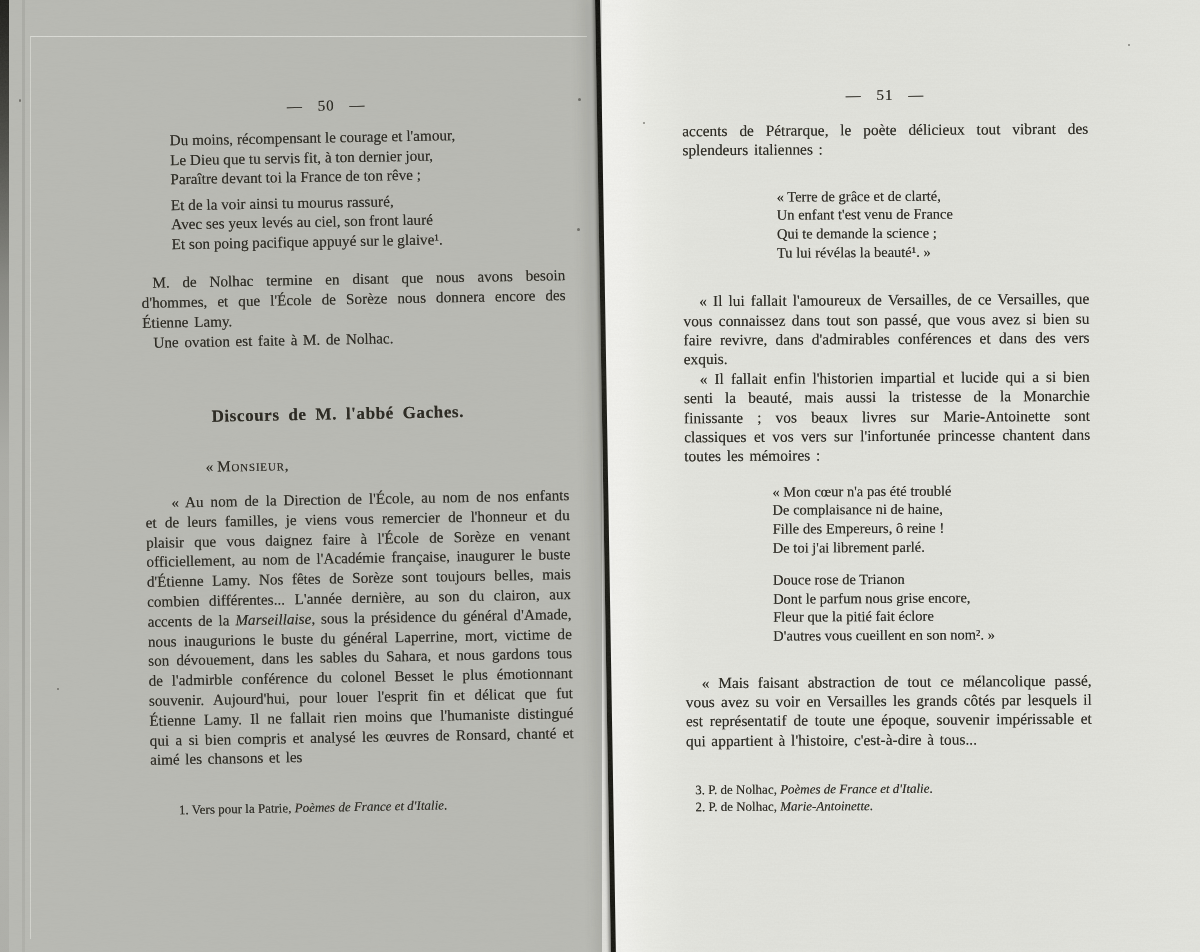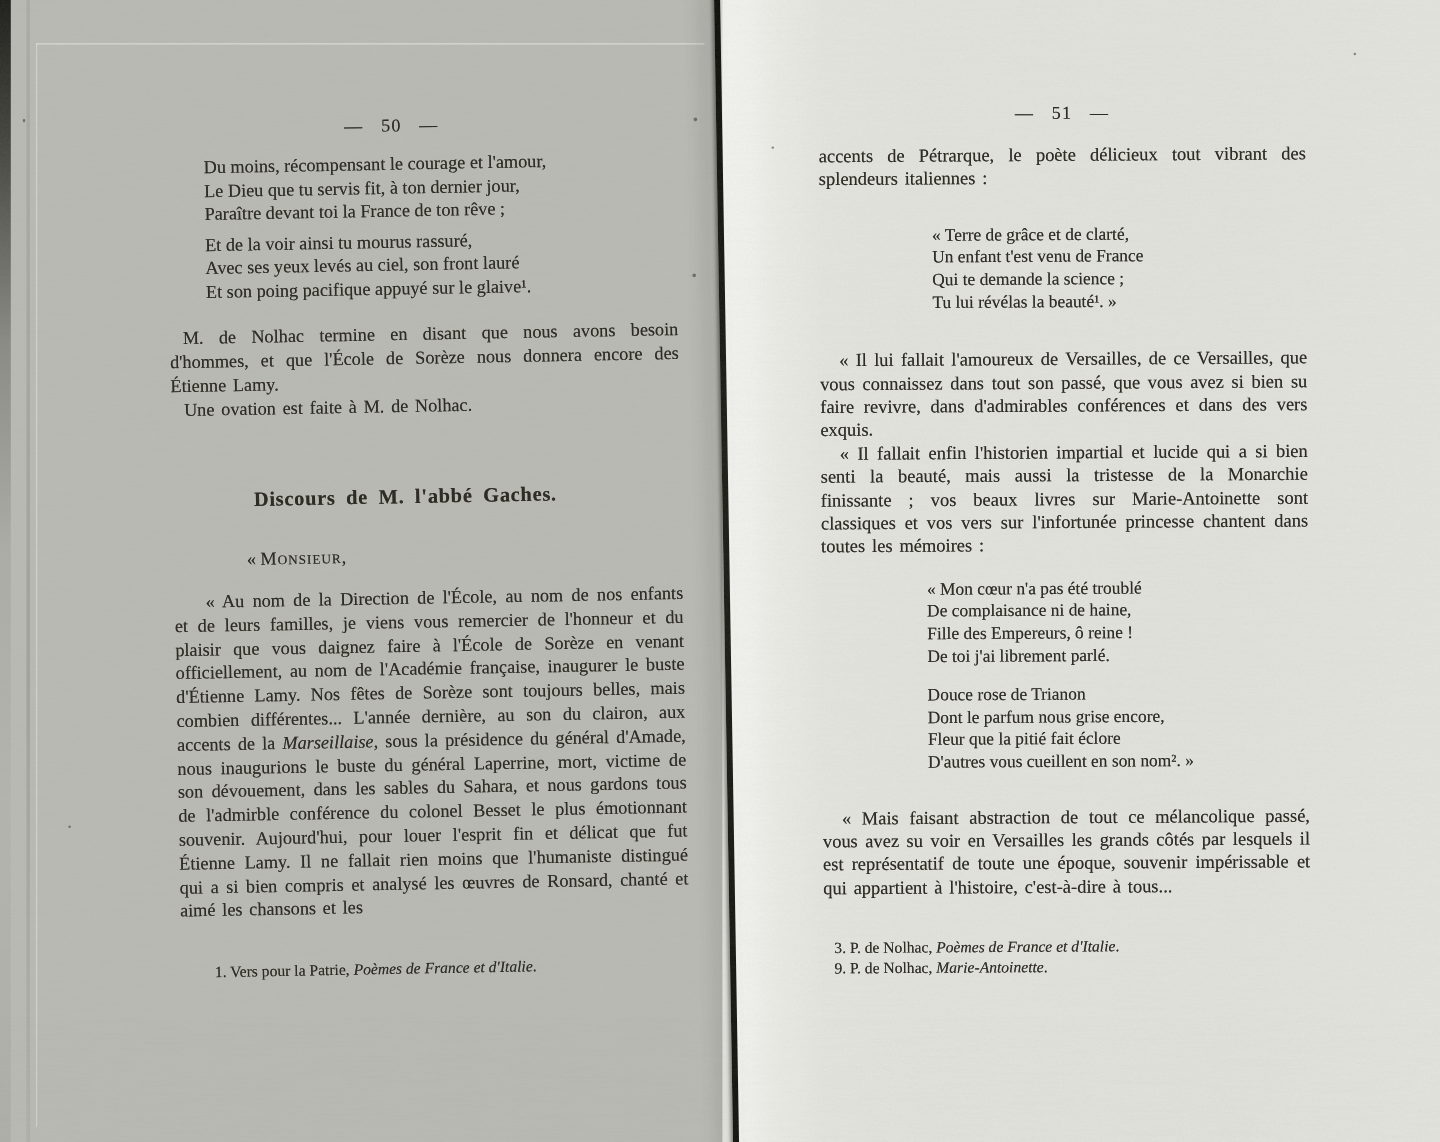--- a/index.html
+++ b/index.html
@@ -150,21 +150,21 @@
       <div class="pline">Douce rose de Trianon</div>
       <div class="pline">Dont le parfum nous grise encore,</div>
       <div class="pline">Fleur que la pitié fait éclore</div>
       <div class="pline">D'autres vous cueillent en son nom². »</div>
     </div>
 
     <div class="para ind-r m-abstraction">« Mais faisant abstraction de tout ce mélancolique passé, vous avez su voir en Versailles les grands côtés par lesquels il est représentatif de toute une époque, souvenir impérissable et qui appartient à l'histoire, c'est-à-dire à tous...</div>
 
     <div class="footnote fn-right">
       <div><span>3. P. de Nolhac, </span><span class="i">Poèmes de France et d'Italie</span><span>.</span></div>
-      <div><span>9. P. de Nolhac, </span><span class="i">Marie-Antoinette</span><span>.</span></div>
+      <div><span>2. P. de Nolhac, </span><span class="i">Marie-Antoinette</span><span>.</span></div>
     </div>
   </div>
 
   <div class="gutter"></div>
   <div class="left-edge"></div>
   <div class="fold-line"></div>
 
   <div class="speck" style="left:578px;top:98px;width:3px;height:3px;"></div>
   <div class="speck" style="left:577px;top:228px;width:3px;height:3px;"></div>
   <div class="speck" style="left:19px;top:99px;width:2px;height:3px;"></div>

